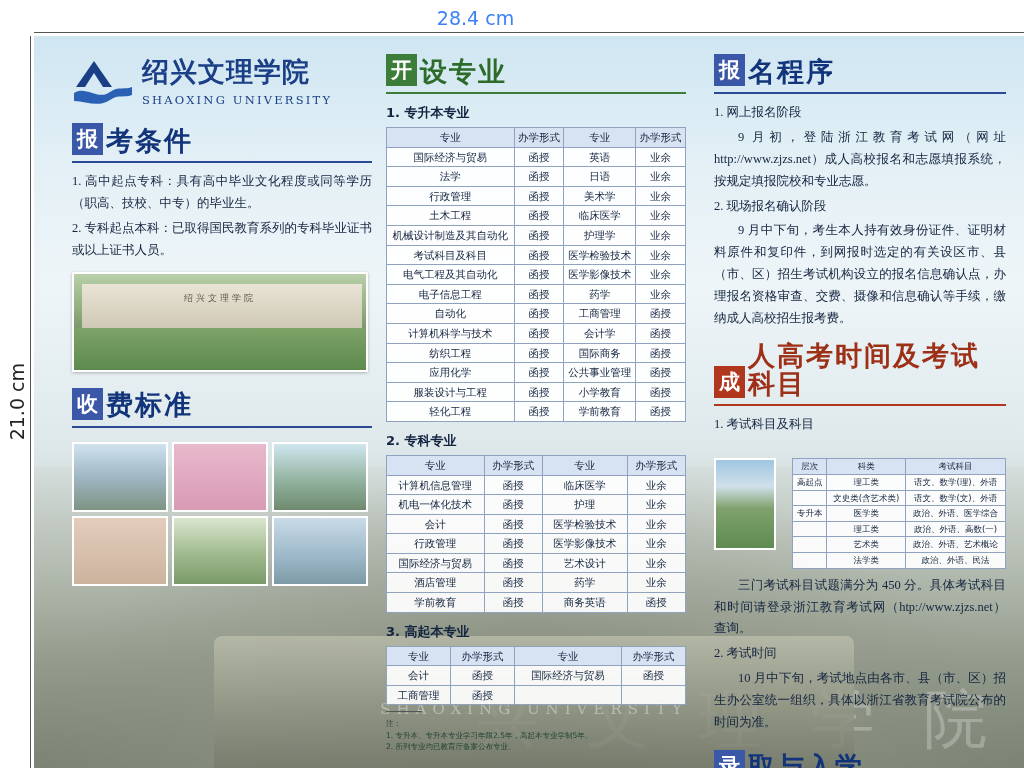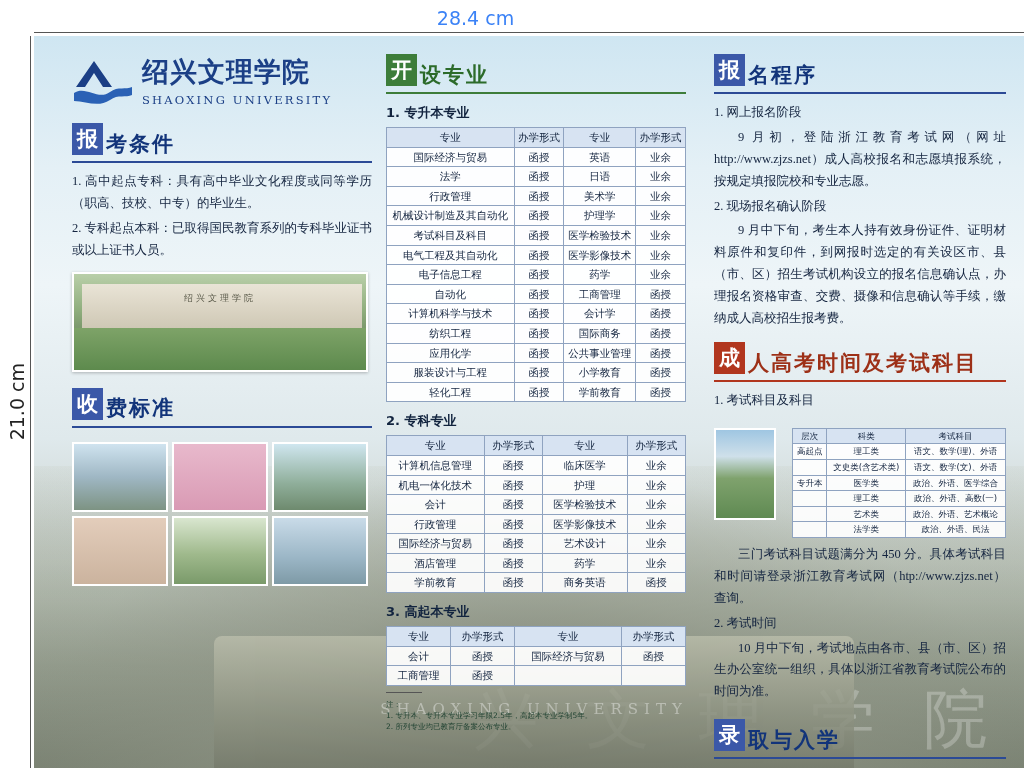--- a/index.html
+++ b/index.html
@@ -66,21 +66,21 @@
   
   .sec-head { display:flex; align-items:flex-end; margin-bottom:6px; position:relative;}
   .sec-head .boxchar {
     display:inline-block; background:#3b58a8; color:#fff;
     font-size:21px; line-height:1; padding:5px 5px 6px 5px;
     font-family:"DejaVu Serif","Liberation Serif",serif;
     font-weight:bold;
     margin-right:3px;
   }
   .sec-head .rest {
-    font-size:21px; font-weight:bold; color:#12347a;
+    font-size:27px; font-weight:bold; color:#12347a;
     font-family:"DejaVu Serif","Liberation Serif",serif;
     letter-spacing:2px; line-height:1.05;
   }
   .sec-head.green .boxchar { background:#3d7d3a; }
   .sec-head.green .rest { color:#2c6b2a; }
   .sec-head.red .boxchar { background:#b1361e; }
   .sec-head.red .rest { color:#9d3017; }
   .sec-rule { height:2px; background:#2b4a96; margin:2px 0 8px 0; }
   .sec-rule.green { background:#3d7d3a; }
   .sec-rule.red { background:#b1361e; }
@@ -132,21 +132,21 @@
   table.majors th { background:#d7e3f2; font-weight:normal; }
   .tbl-title { font-size:13px; color:#12243f; margin:10px 0 5px 0; font-weight:bold;}
   
   table.exam { width:100%; border-collapse:collapse; background:rgba(255,255,255,.92); }
   table.exam th, table.exam td {
     border:1px solid #8fa3c0; font-size:8.5px; color:#13243f;
     padding:2px 2px; text-align:center; line-height:1.25;
   }
   table.exam th { background:#d7e3f2; font-weight:normal; }
   
-  #exam-row { display:flex; gap:16px; margin-top:16px; }
+  #exam-row { display:flex; gap:16px; margin-top:22px; }
   #exam-photo { width:84px; height:92px; border:2px solid #fff;
     background:linear-gradient(to bottom,#9fc6e2 0%, #cfe0ea 30%, #7fa26d 55%, #5f8a52 100%); }
   .note { font-size:7.5px; color:#243; line-height:1.5; margin-top:6px; }
   .note-rule { height:1px; background:#555; width:36px; margin:6px 0 3px 0; }
 </style>
 </head>
 <body>
 
 <div id="top-ruler">
   <span>28.4 cm</span>
@@ -241,20 +241,26 @@
             <td>日语</td>
             <td>业余</td>
           </tr>
           <tr>
             <td>行政管理</td>
             <td>函授</td>
             <td>美术学</td>
             <td>业余</td>
           </tr>
           <tr>
+            <td>土木工程</td>
+            <td>函授</td>
+            <td>临床医学</td>
+            <td>业余</td>
+          </tr>
+          <tr>
             <td>机械设计制造及其自动化</td>
             <td>函授</td>
             <td>护理学</td>
             <td>业余</td>
           </tr>
           <tr>
             <td>考试科目及科目</td>
             <td>函授</td>
             <td>医学检验技术</td>
             <td>业余</td>

